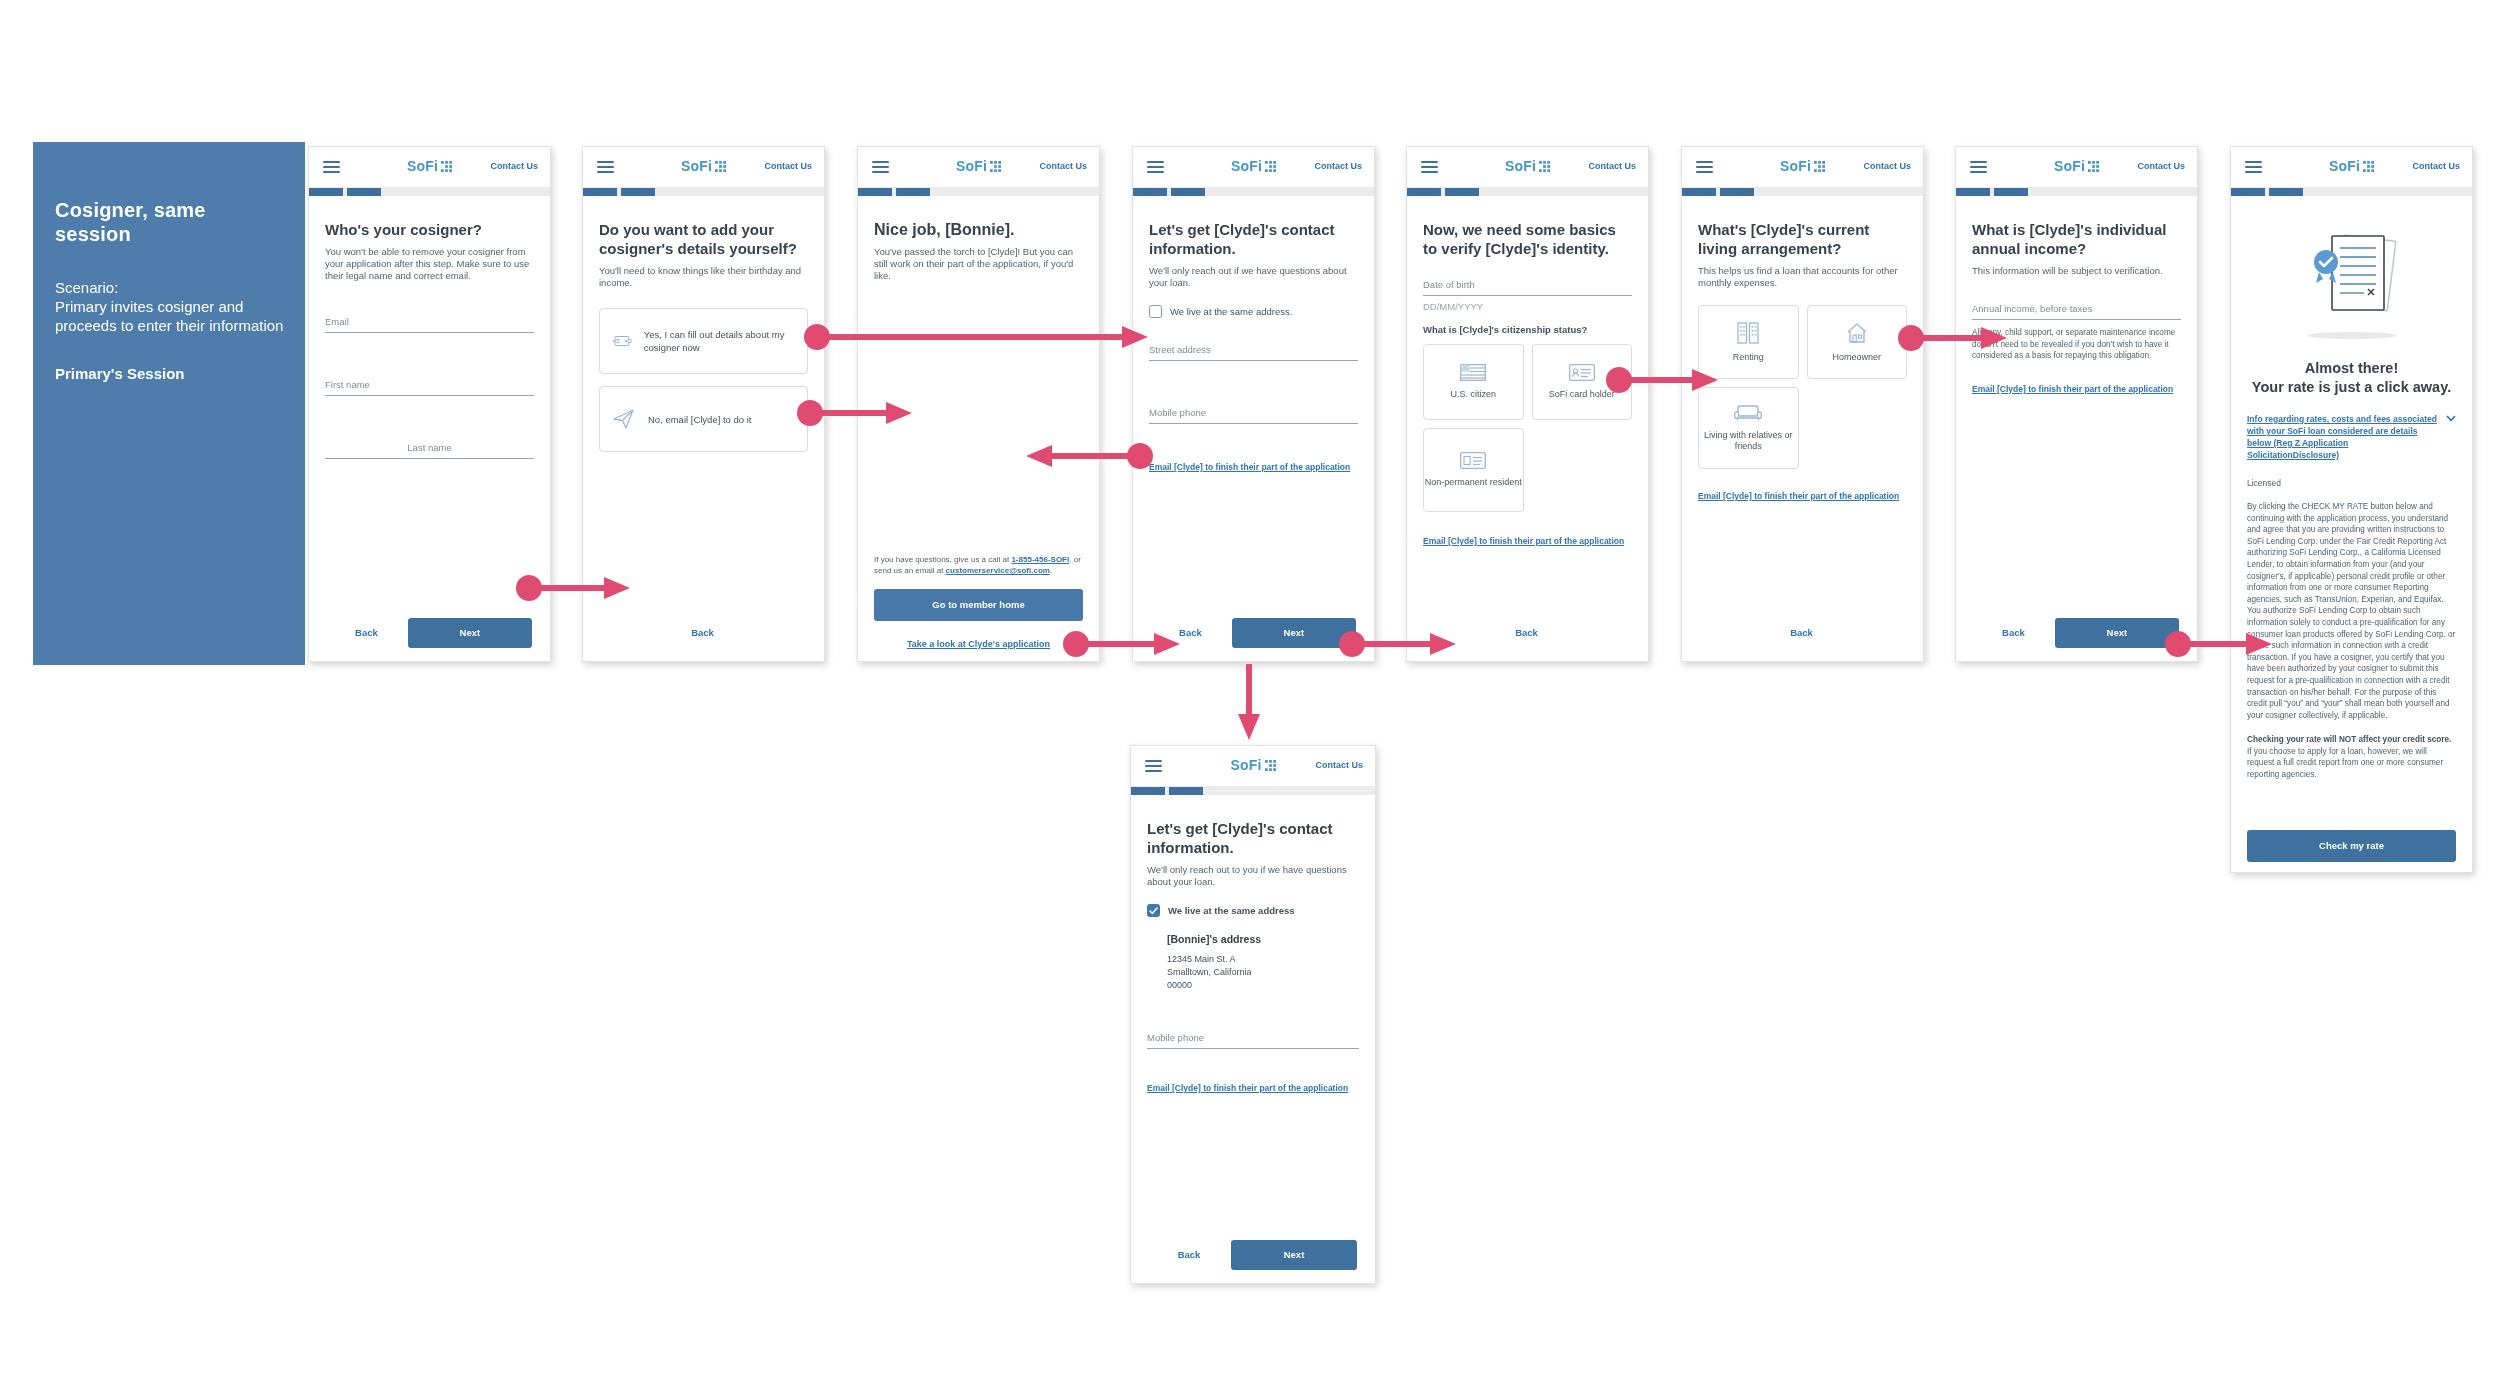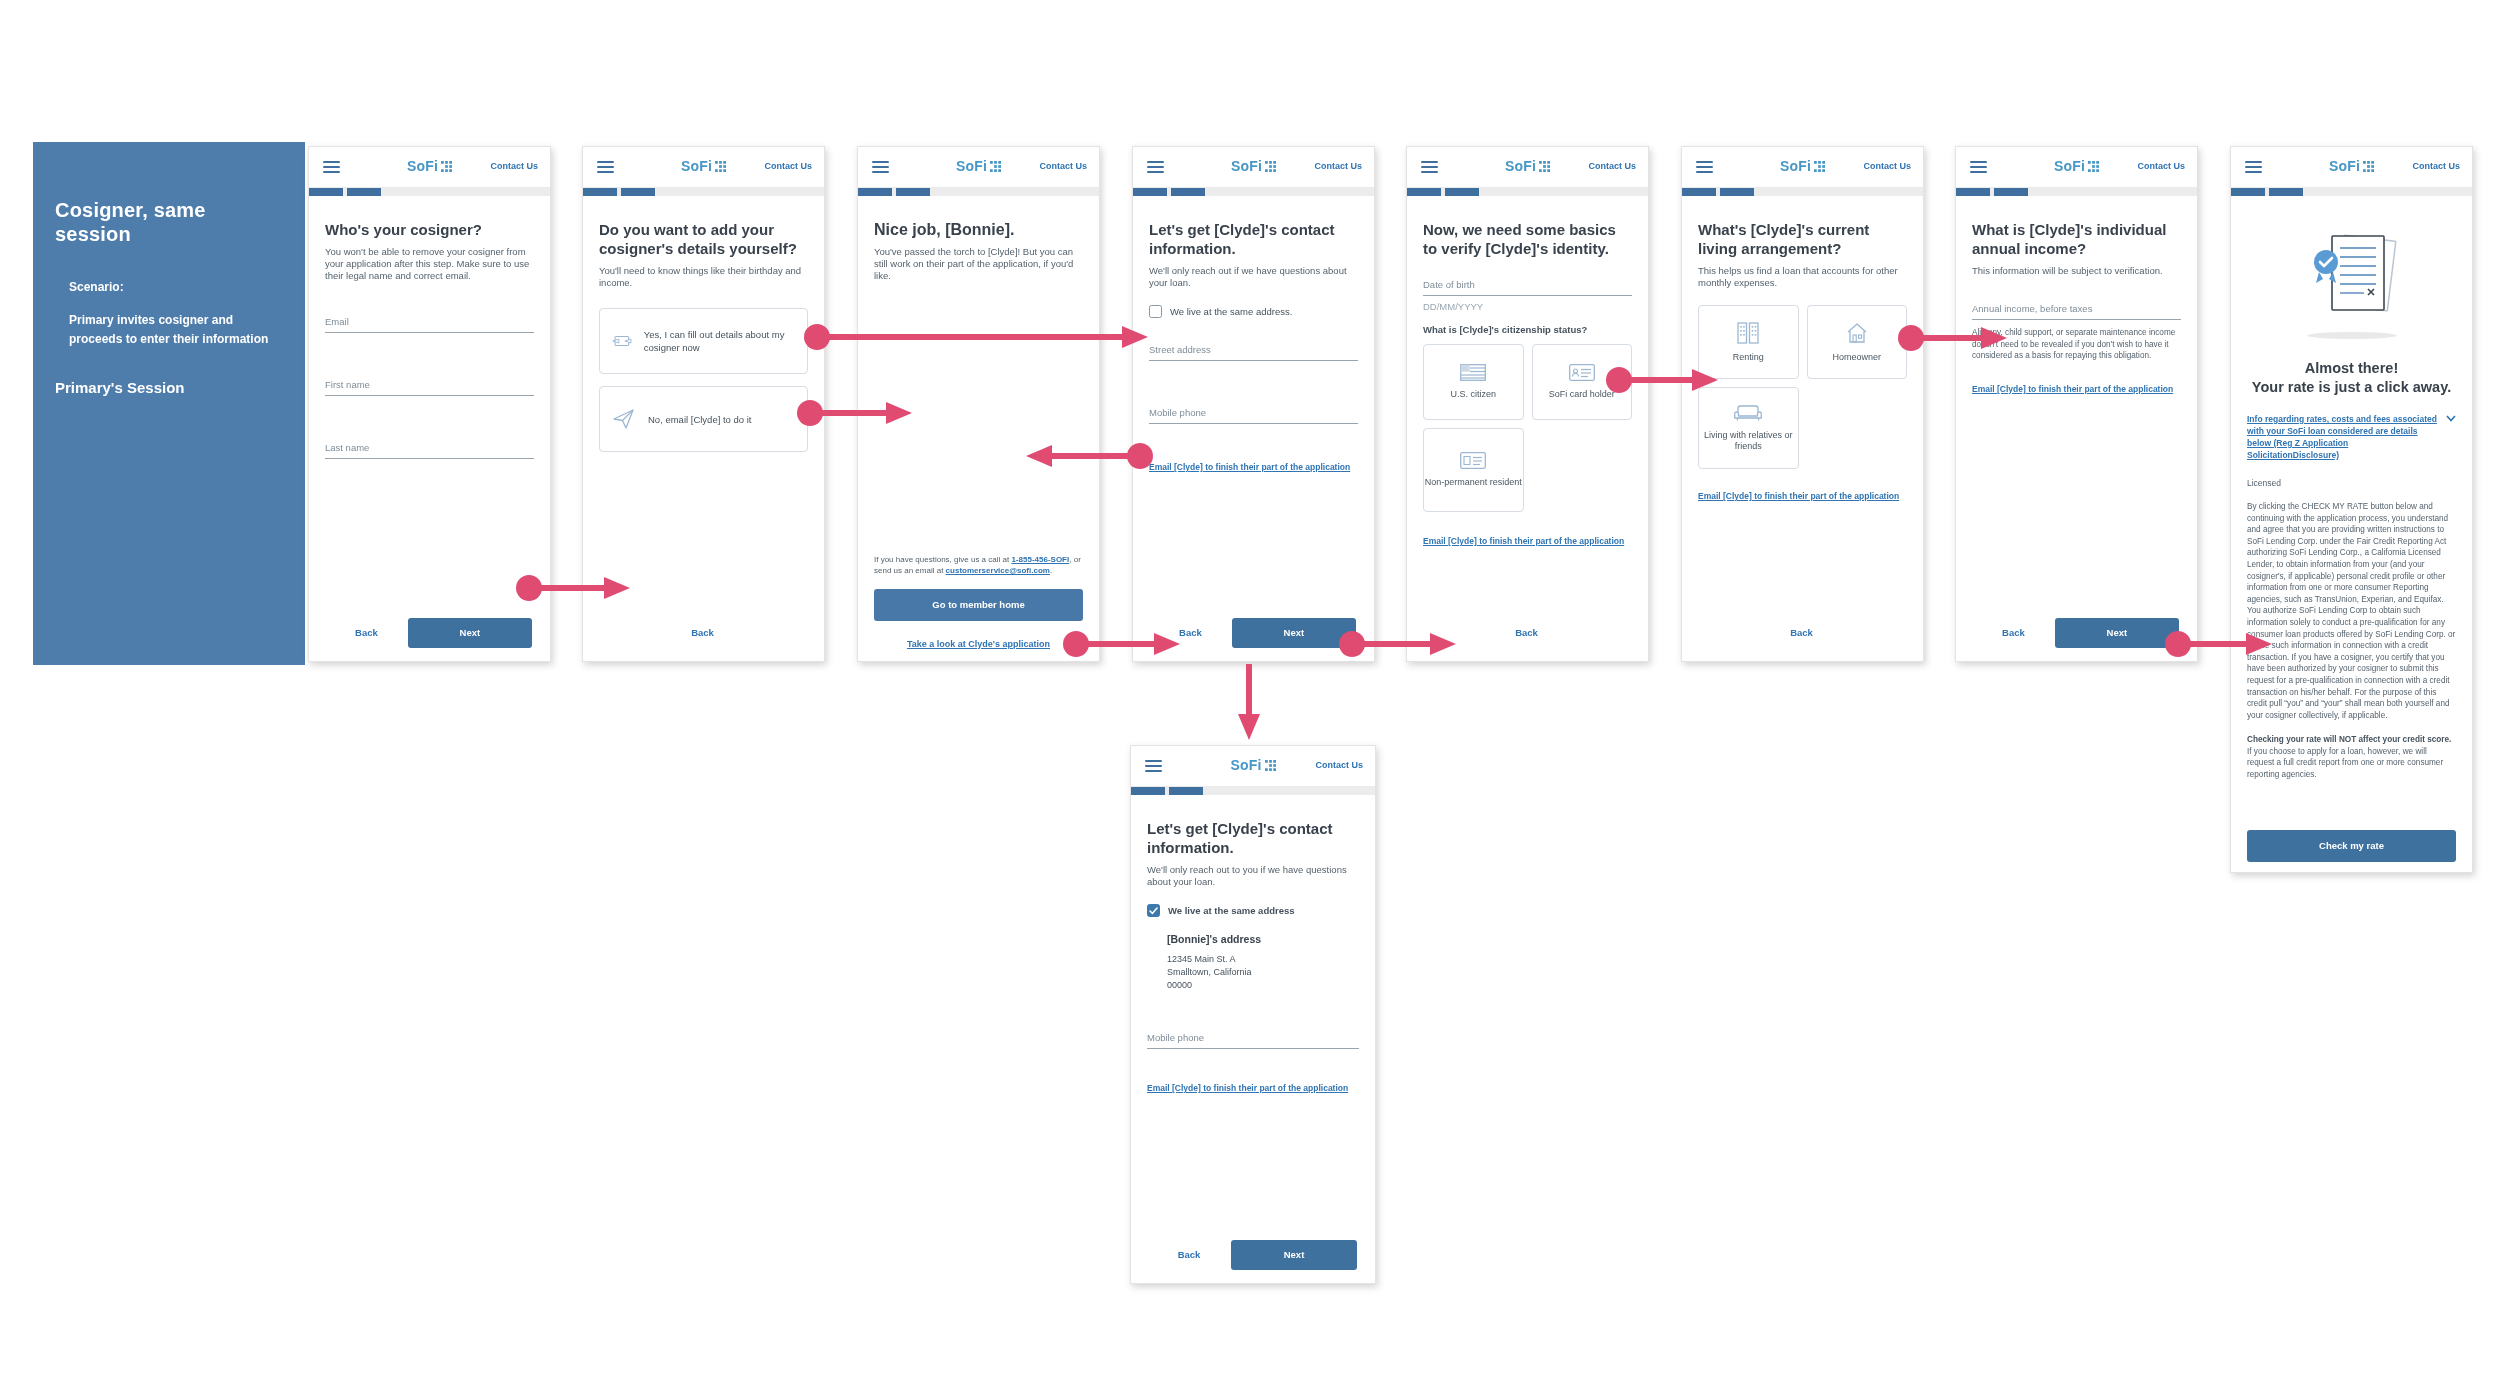--- a/index.html
+++ b/index.html
@@ -3,21 +3,21 @@
 <meta charset="utf-8">
 <style>
   html,body{margin:0;padding:0;background:#ffffff;width:2500px;height:1385px;overflow:hidden;
     font-family:"Liberation Sans", sans-serif; -webkit-font-smoothing:antialiased;}
   .canvas{position:absolute;left:0;top:0;width:2500px;height:1385px;}
 
   
   .panel{position:absolute;left:33px;top:142px;width:272px;height:523px;background:#4e7dac;color:#fff;
     padding:56px 20px 0 22px;box-sizing:border-box;}
   .panel h1{font-size:20px;line-height:24px;margin:0 0 32px 0;font-weight:bold;letter-spacing:.2px;}
-  .panel .scen{font-size:12px;line-height:19px;font-weight:bold;margin:14px;}
+  .panel .scen{font-size:15px;line-height:19px;font-weight:normal;margin:0;}
   .panel .sess{font-size:15px;font-weight:bold;margin:30px 0 12px 0;}
 
   
   .phone{position:absolute;background:#fff;border:1px solid #e3e3e3;
     box-shadow:2px 3px 7px rgba(60,60,60,.22);box-sizing:border-box;}
   .ph-header{position:relative;height:40px;border-bottom:1px solid #eaeaea;}
   .burger{position:absolute;left:14px;top:14px;width:17px;height:12px;cursor:pointer;}
   .burger span{display:block;height:2.4px;background:#3e6f9f;margin-bottom:2.6px;border-radius:1px;}
   .logo{position:absolute;left:0;right:0;top:11px;text-align:center;font-size:14px;font-weight:bold;color:#4697c6;letter-spacing:.2px;}
   .logo svg{vertical-align:-1px;margin-left:3px;}
@@ -111,21 +111,21 @@
       </div>
     <div class="content">
       <p class="title">Who's your cosigner?</p>
       <p class="body">You won't be able to remove your cosigner from your application after this step. Make sure to use their legal name and correct email.</p>
       <div class="field" style="margin-top:34px;">
         <div class="field-label">Email</div>
       </div>
       <div class="field" style="margin-top:46px;">
         <div class="field-label">First name</div>
       </div>
-      <div class="field" style="margin-top:46px;">
+      <div class="field" style="margin-top:46px;text-align:center;">
         <div class="field-label">Last name</div>
       </div>
     </div>
     <div class="bottom-row">
       <div class="back">Back</div>
       <div class="next-btn">Next</div>
     </div>
   </div>
 
   <div class="phone" style="left:582px;top:146px;width:243px;height:516px;">

